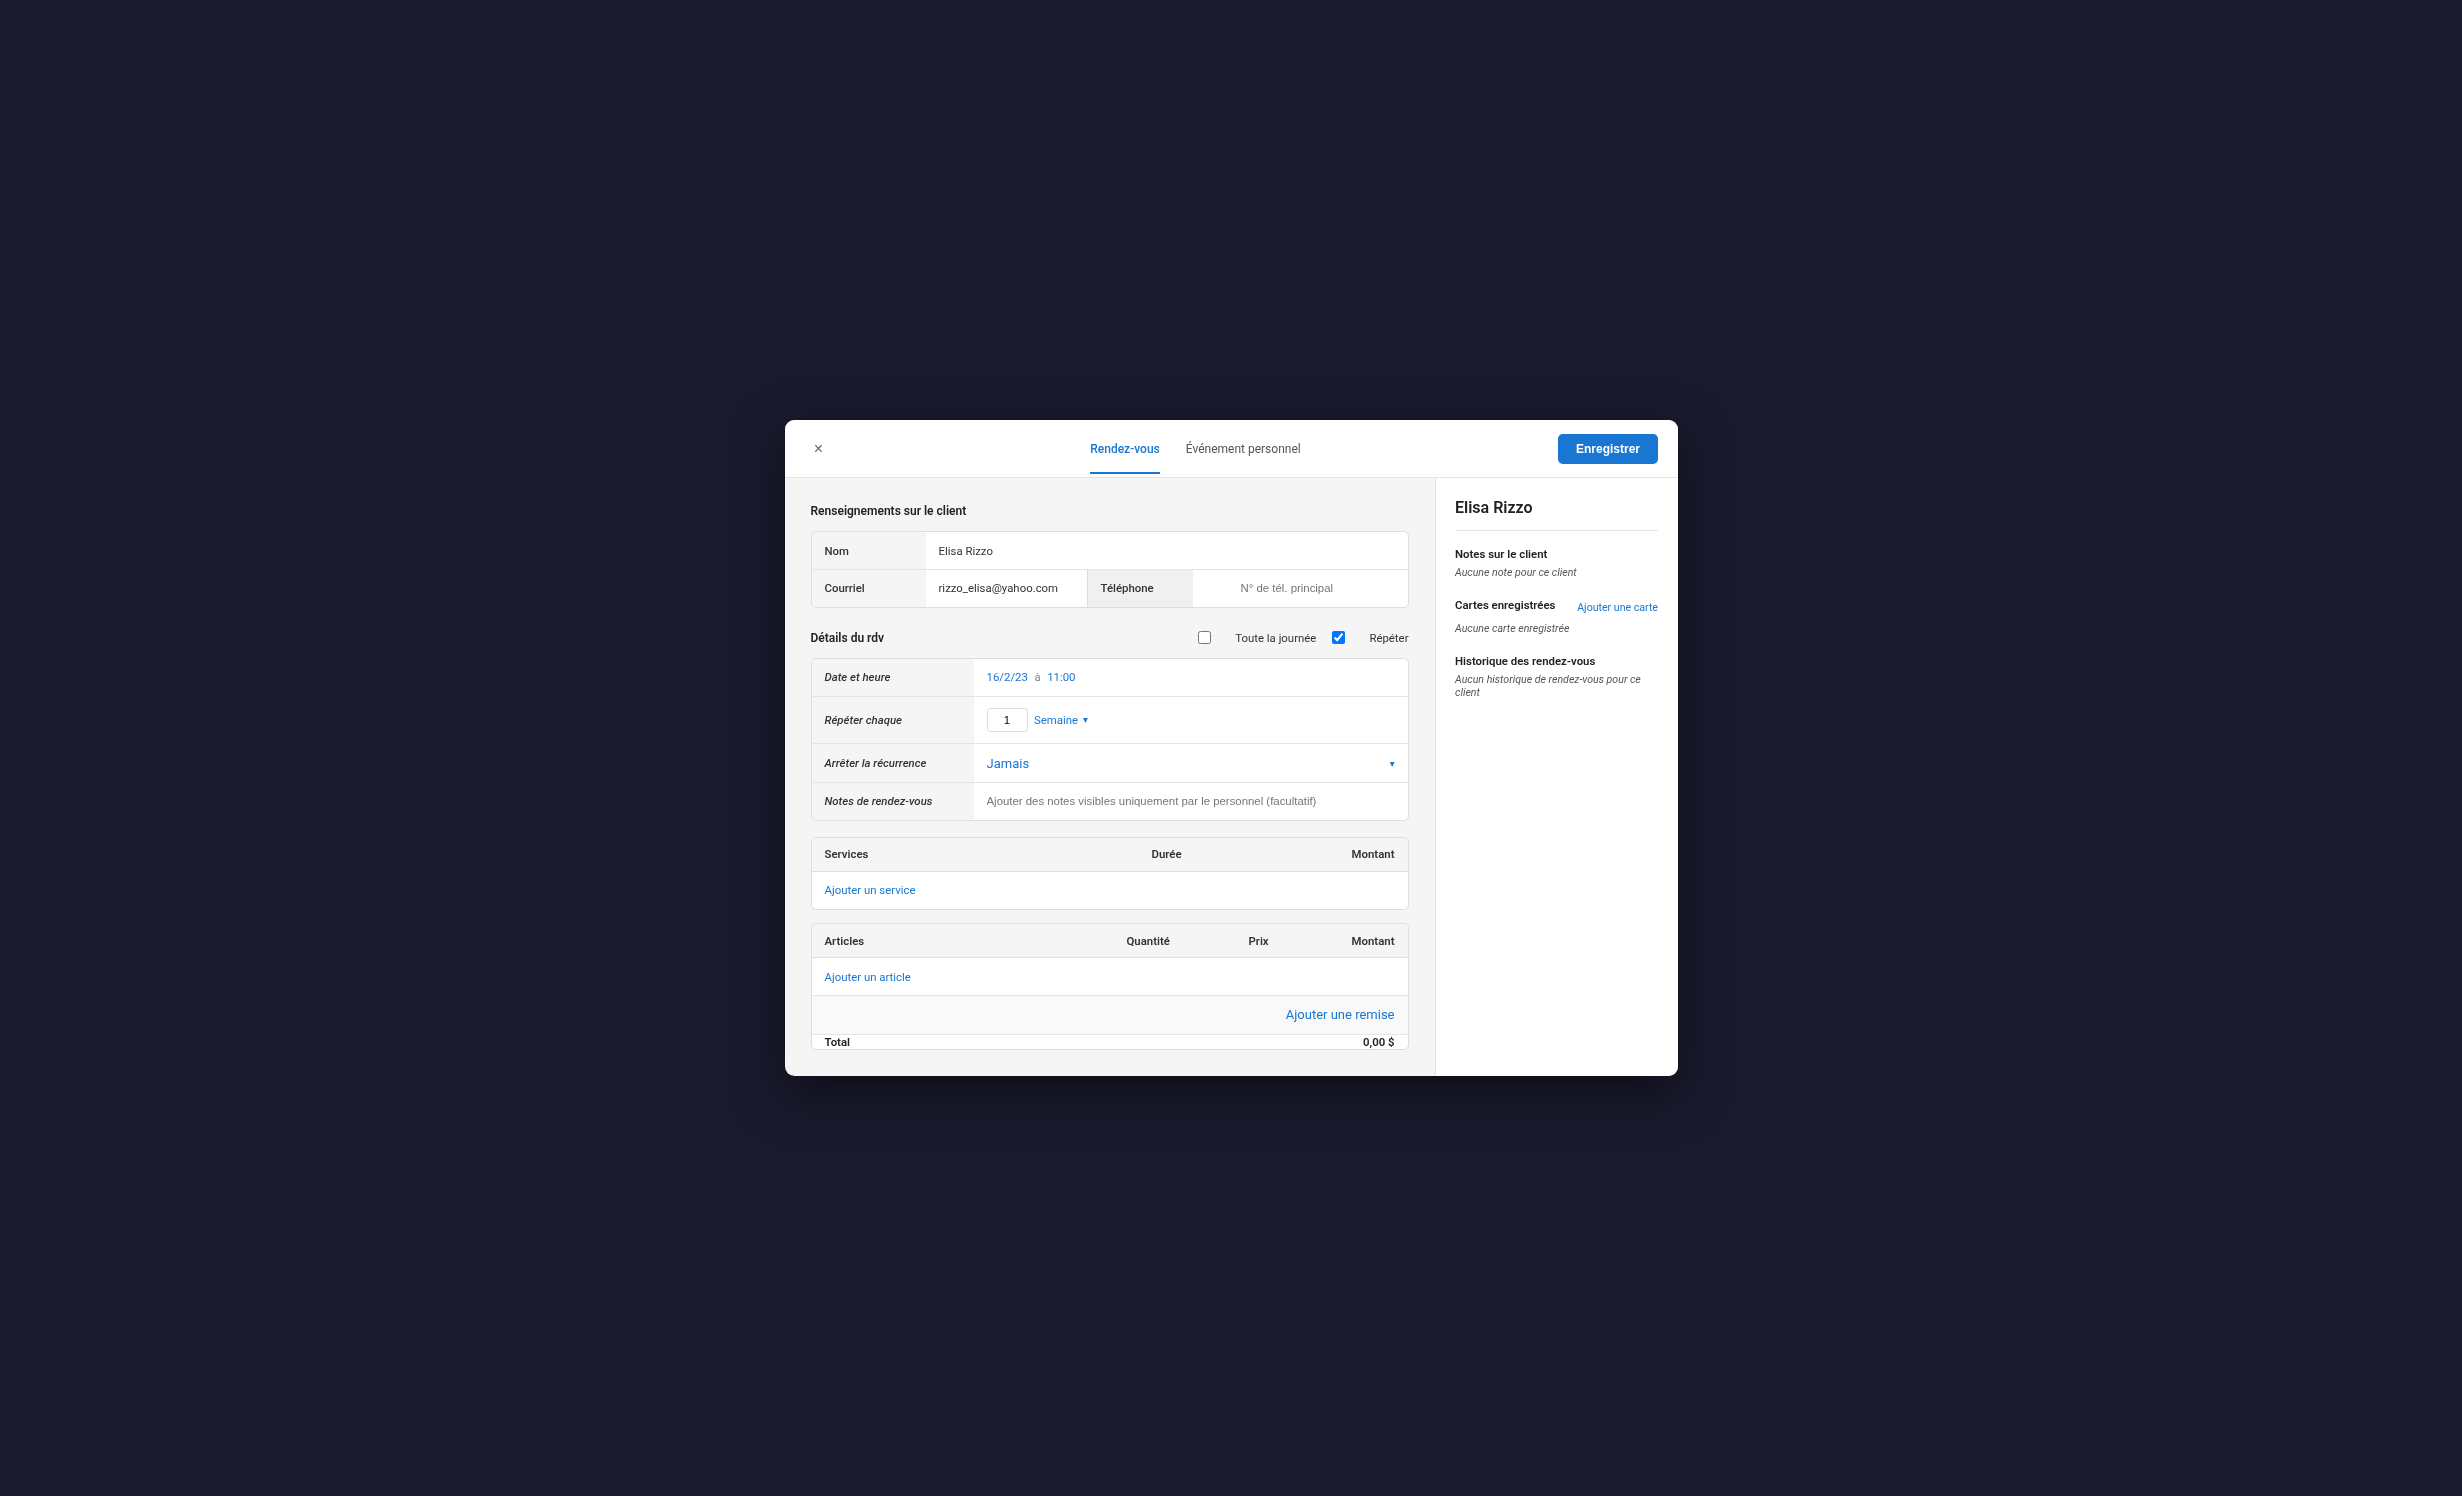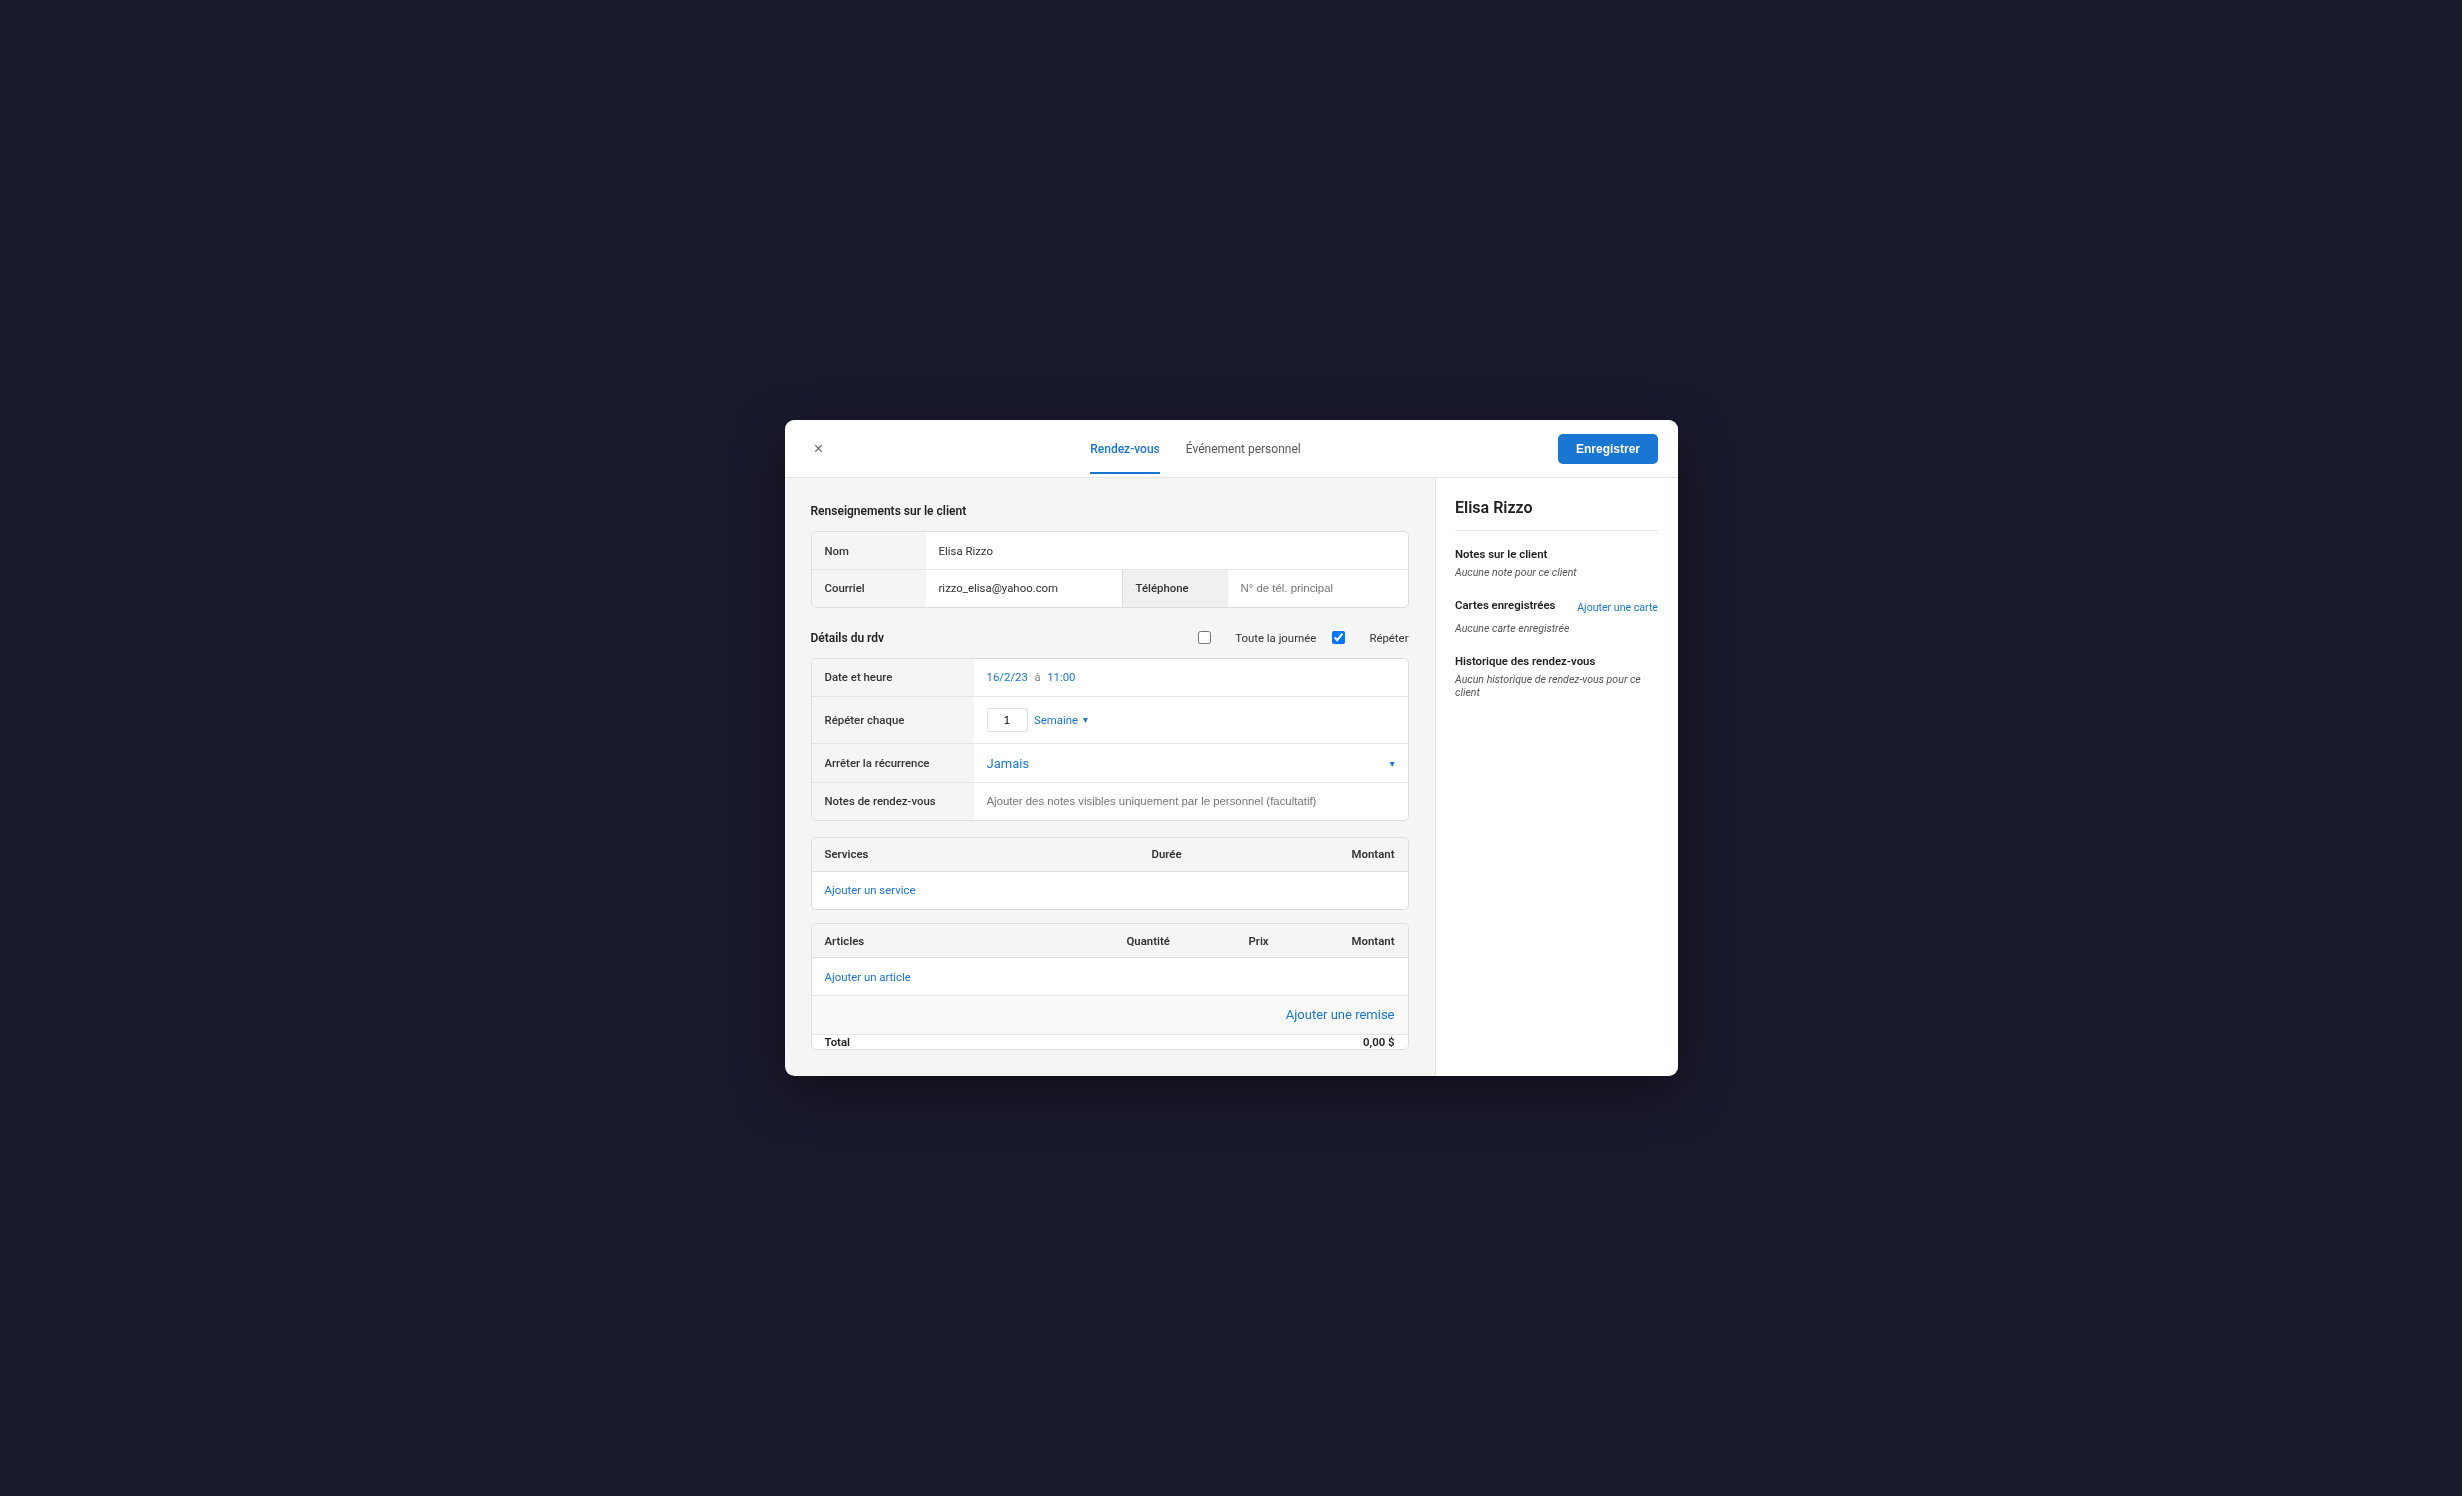--- a/index.html
+++ b/index.html
@@ -134,20 +134,21 @@
       border-left: 0.8px solid #ddd;
     }
     .phone-input {
       padding: 11.4px 13px;
       font-size: 11.4px;
       color: #aaa;
       flex: 1;
       border: none;
       outline: none;
       background: transparent;
+      margin-left: 35px;
     }
     .details-section {
       margin-bottom: 6.5px;
     }
     .details-header {
       display: flex;
       align-items: center;
       justify-content: space-between;
       margin-bottom: 13px;
     }
@@ -190,20 +191,21 @@
     .detail-label {
       background: #f5f5f5;
       padding: 11.4px 13px;
       font-size: 11.4px;
       font-weight: 500;
       color: #333;
       width: 162px;
       min-width: 162px;
       display: flex;
       align-items: center;
+      font-style: italic;
     }
     .detail-value {
       padding: 11.4px 13px;
       font-size: 11.4px;
       color: #333;
       flex: 1;
       display: flex;
       align-items: center;
       gap: 6.5px;
     }

